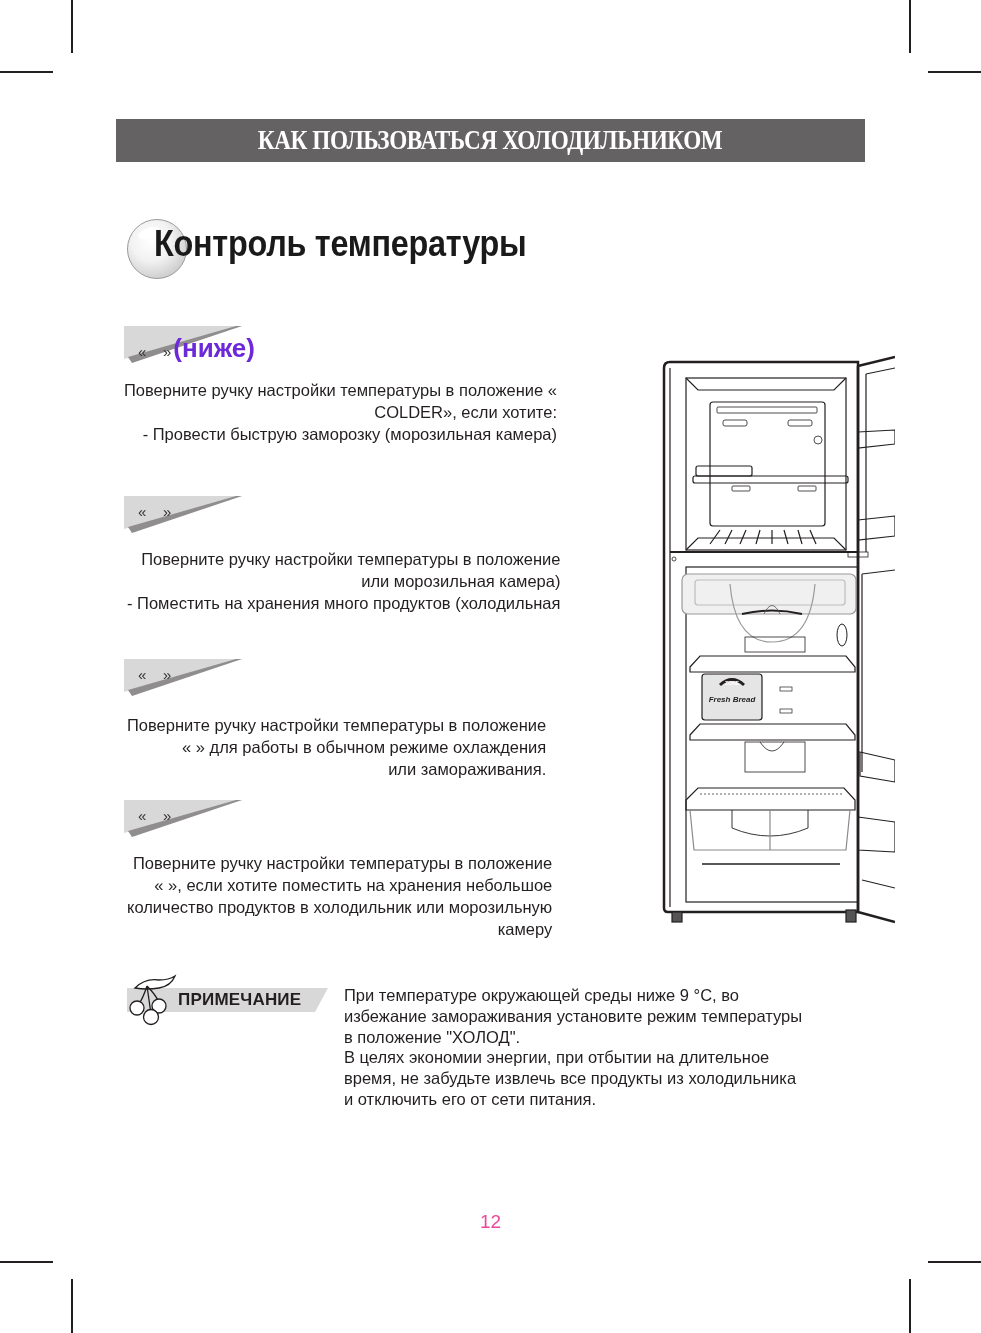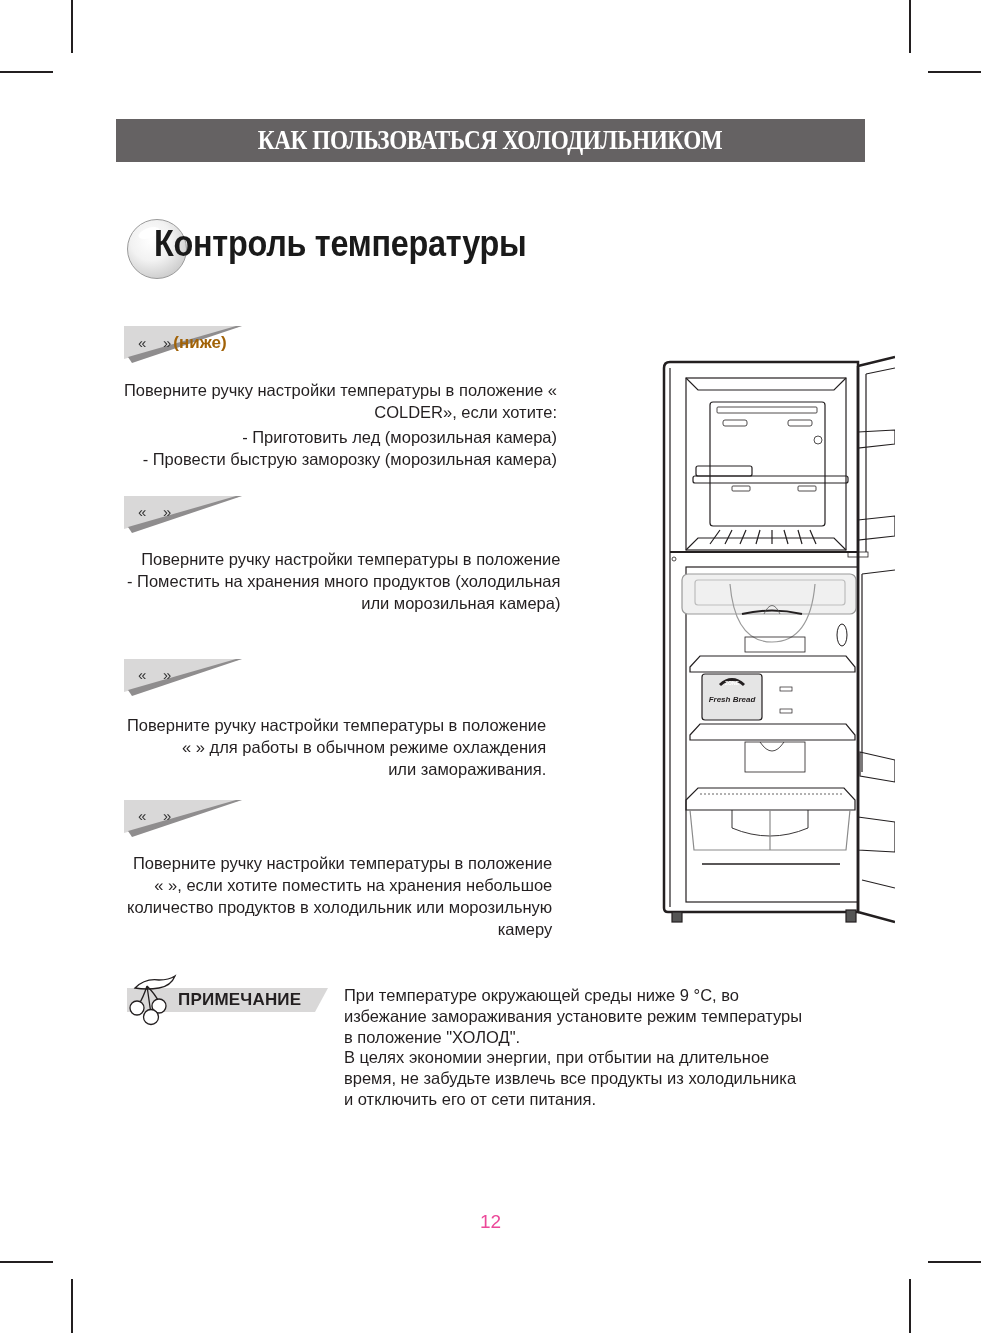--- a/index.html
+++ b/index.html
@@ -28,21 +28,21 @@
   }
   .page-title {
     position: absolute; left: 27px; top: 6px; white-space: nowrap;
     font-size: 36px; font-weight: bold; color: #1a1a1a; letter-spacing: -0.3px;
   }
   .page-title span { display: inline-block; transform: scaleX(0.9); transform-origin: left; }
 
   .sec-head { position: absolute; left: 124px; width: 118px; height: 44px; }
   .sec-head svg { position: absolute; left: 0; top: 0; }
   .sec-head .q { position: absolute; left: 14px; top: 10px; font-size: 15px; color: #333; white-space: pre; }
-  .sec-head .q b { font-size: 17px; color: #a16207; margin-left: 2px; }
+  .sec-head .q b { font-size: 26px; color: #6d28d9; margin-left: 2px; }
 
   .para { position: absolute; left: 124px; font-size: 16.5px; line-height: 22px; color: #231f20; white-space: nowrap; text-align: right; }
   .para div { height: 22px; }
 
   .note-head { position: absolute; left: 123px; top: 974px; width: 205px; height: 52px; }
   .note-head .label {
     position: absolute; left: 55px; top: 16px; font-size: 17px; font-weight: bold; color: #231f20;
     letter-spacing: 0.2px;
   }
   .note-text { position: absolute; left: 344px; top: 985px; font-size: 16.5px; line-height: 21px; white-space: nowrap; color: #231f20; }
@@ -77,35 +77,34 @@
 <div class="sec-head" style="top:323px;">
   <svg width="118" height="44">
     <polygon points="0,3 118,3 0,36" fill="#d9d8d8"></polygon>
     <polygon points="8,40 118,3 112,3 4,34" fill="#8f8d8e"></polygon>
   </svg>
   <span class="q"><span>«    »</span><b>(ниже)</b></span>
 </div>
 <div class="para" style="top:379px;">
   <div>Поверните ручку настройки температуры в положение «</div>
   <div>COLDER», если хотите:</div>
-  <div style="margin-top:3px">- Приготовить лед (морозильная камера)</div>
   <div>- Провести быструю заморозку (морозильная камера)</div>
 </div>
 
 <div class="sec-head" style="top:493px;">
   <svg width="118" height="44">
     <polygon points="0,3 118,3 0,36" fill="#d9d8d8"></polygon>
     <polygon points="8,40 118,3 112,3 4,34" fill="#8f8d8e"></polygon>
   </svg>
   <span class="q">«    »</span>
 </div>
 <div class="para" style="top:548px;left:127px;">
   <div>Поверните ручку настройки температуры в положение</div>
+  <div>или морозильная камера)</div>
   <div>- Поместить на хранения много продуктов (холодильная</div>
-  <div>или морозильная камера)</div>
 </div>
 
 <div class="sec-head" style="top:656px;">
   <svg width="118" height="44">
     <polygon points="0,3 118,3 0,36" fill="#d9d8d8"></polygon>
     <polygon points="8,40 118,3 112,3 4,34" fill="#8f8d8e"></polygon>
   </svg>
   <span class="q">«    »</span>
 </div>
 <div class="para" style="top:714px;left:127px;">

